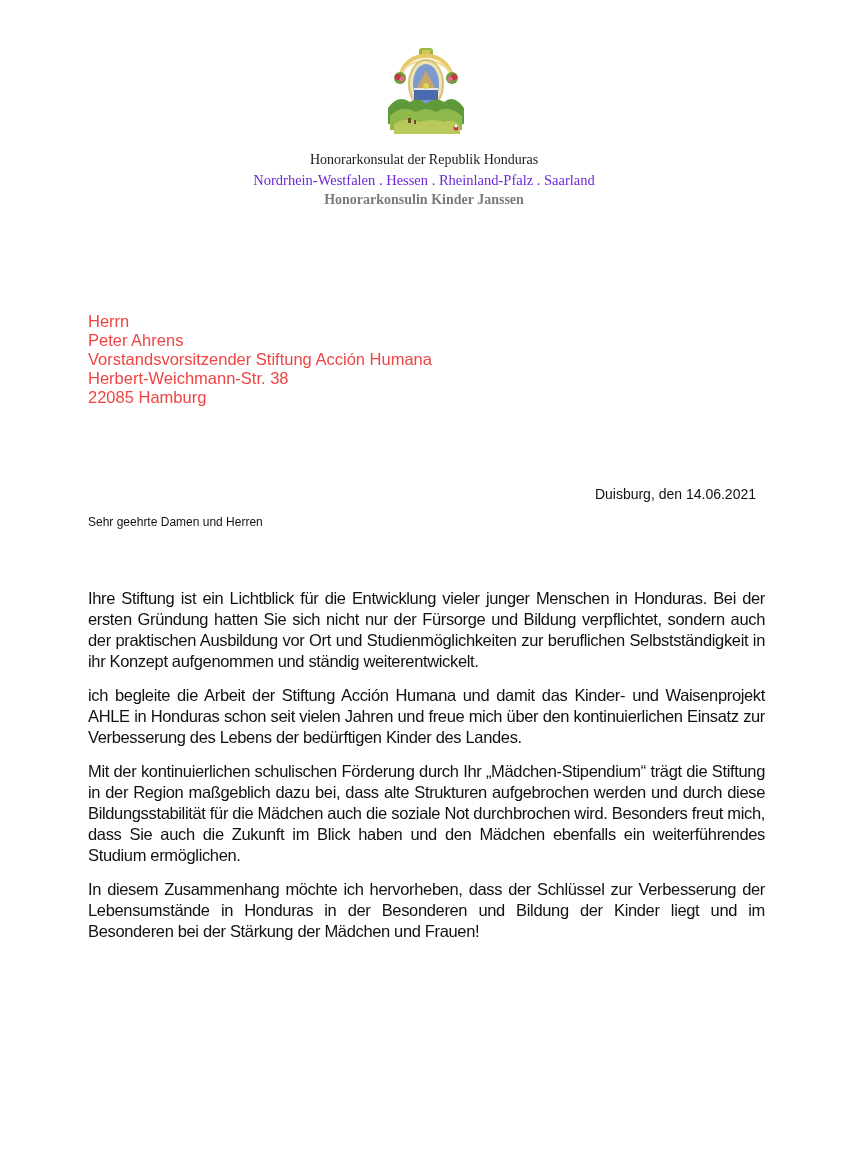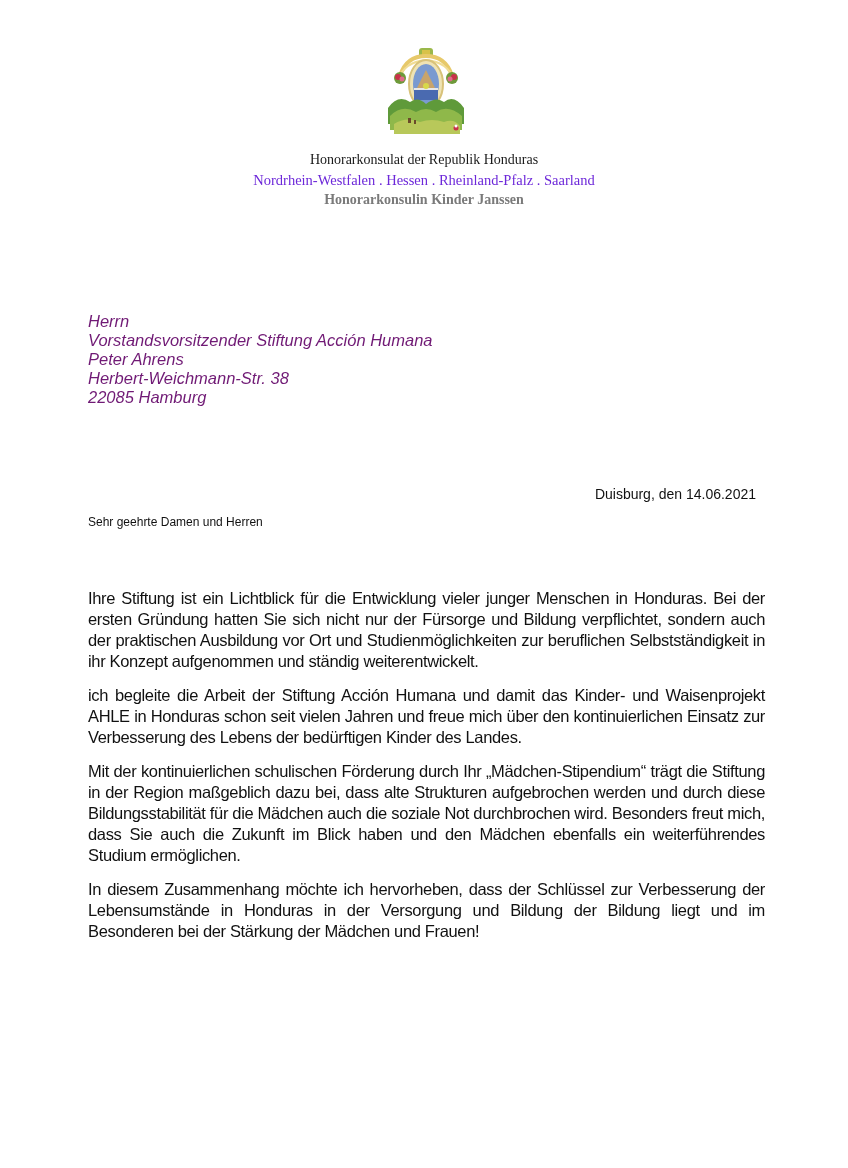--- a/index.html
+++ b/index.html
@@ -42,22 +42,21 @@
     .lh-line1 { color: #1a1a1a; font-size: 14px; }
     .lh-line2 { color: #6d28d9; font-size: 14.5px; }
     .lh-line3 { color: #7a7a7a; font-weight: bold; font-size: 14px; }
 
     .address {
       position: absolute;
       left: 88px;
       top: 312px;
       font-size: 16.5px;
       line-height: 19px;
-      color: #701a75;
-      font-style: italic;
+      color: #ef4444;
     }
     .address div { white-space: nowrap; }
 
     .date {
       position: absolute;
       right: 92px;
       top: 442px;
       font-size: 14px;
       color: #111;
       white-space: nowrap;
@@ -129,30 +128,30 @@
   </div>
 
   <div class="letterhead">
     <div class="lh-line1">Honorarkonsulat der Republik Honduras</div>
     <div class="lh-line2">Nordrhein-Westfalen . Hessen . Rheinland-Pfalz . Saarland</div>
     <div class="lh-line3">Honorarkonsulin Kinder Janssen</div>
   </div>
 
   <div class="address">
     <div>Herrn</div>
+    <div>Peter Ahrens</div>
     <div>Vorstandsvorsitzender Stiftung Acción Humana</div>
-    <div>Peter Ahrens</div>
     <div>Herbert-Weichmann-Str. 38</div>
     <div>22085 Hamburg</div>
   </div>
 
   <div class="date">Duisburg, den 14.06.2021</div>
 
   <div class="salutation">Sehr geehrte Damen und Herren</div>
 
   <div class="body-text">
     <p>Ihre Stiftung ist ein Lichtblick für die Entwicklung vieler junger Menschen in Honduras. Bei der ersten Gründung hatten Sie sich nicht nur der Fürsorge und Bildung verpflichtet, sondern auch der praktischen Ausbildung vor Ort und Studienmöglichkeiten zur beruflichen Selbstständigkeit in ihr Konzept aufgenommen und ständig weiterentwickelt.</p>
     <p>ich begleite die Arbeit der Stiftung Acción Humana und damit das Kinder- und Waisenprojekt AHLE in Honduras schon seit vielen Jahren und freue mich über den kontinuierlichen Einsatz zur Verbesserung des Lebens der bedürftigen Kinder des Landes.</p>
     <p>Mit der kontinuierlichen schulischen Förderung durch Ihr „Mädchen-Stipendium“ trägt die Stiftung in der Region maßgeblich dazu bei, dass alte Strukturen aufgebrochen werden und durch diese Bildungsstabilität für die Mädchen auch die soziale Not durchbrochen wird. Besonders freut mich, dass Sie auch die Zukunft im Blick haben und den Mädchen ebenfalls ein weiterführendes Studium ermöglichen.</p>
-    <p>In diesem Zusammenhang möchte ich hervorheben, dass der Schlüssel zur Verbesserung der Lebensumstände in Honduras in der Versorgung und Bildung der Bildung liegt und im Besonderen bei der Stärkung der Mädchen und Frauen!</p>
+    <p>In diesem Zusammenhang möchte ich hervorheben, dass der Schlüssel zur Verbesserung der Lebensumstände in Honduras in der Besonderen und Bildung der Kinder liegt und im Besonderen bei der Stärkung der Mädchen und Frauen!</p>
   </div>
 
 </div>
 
 </body></html>

